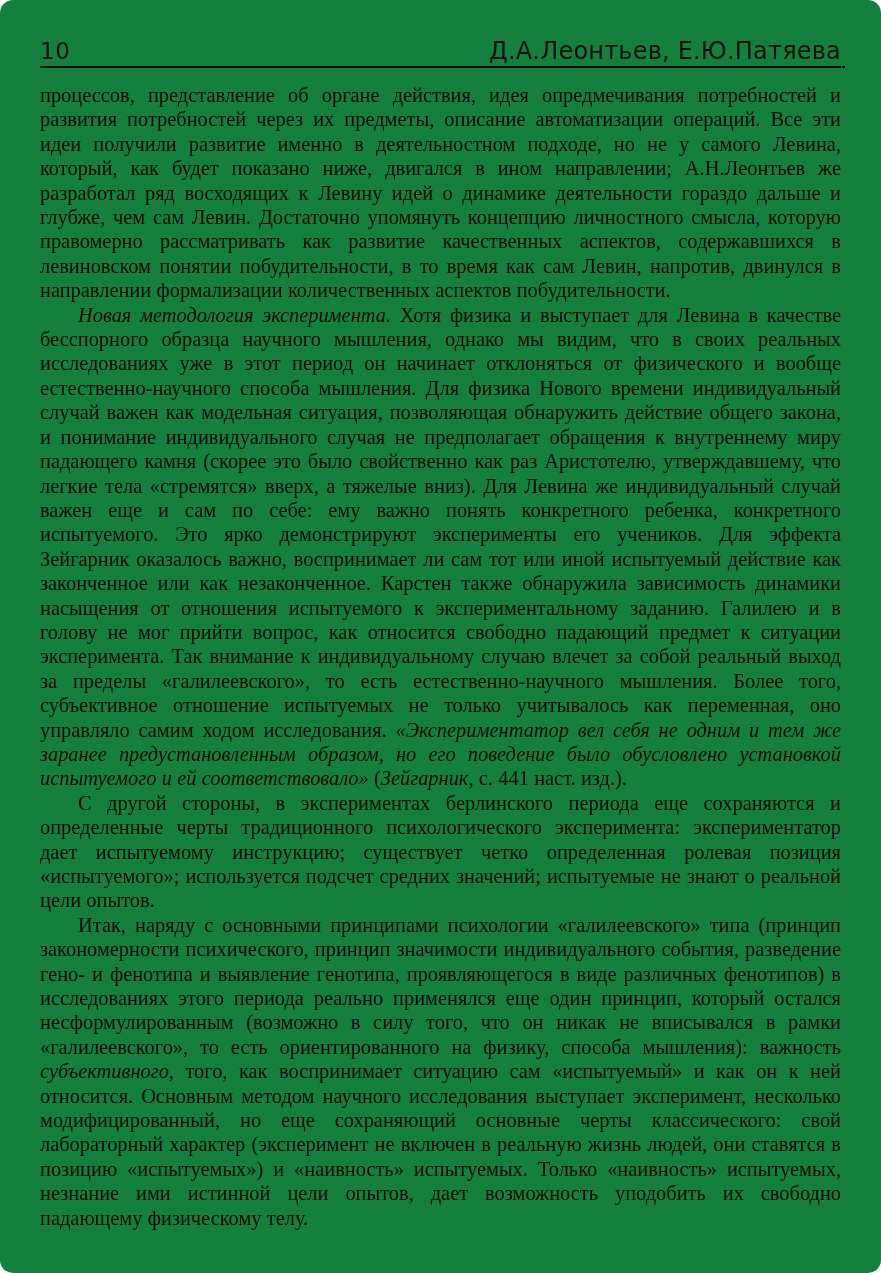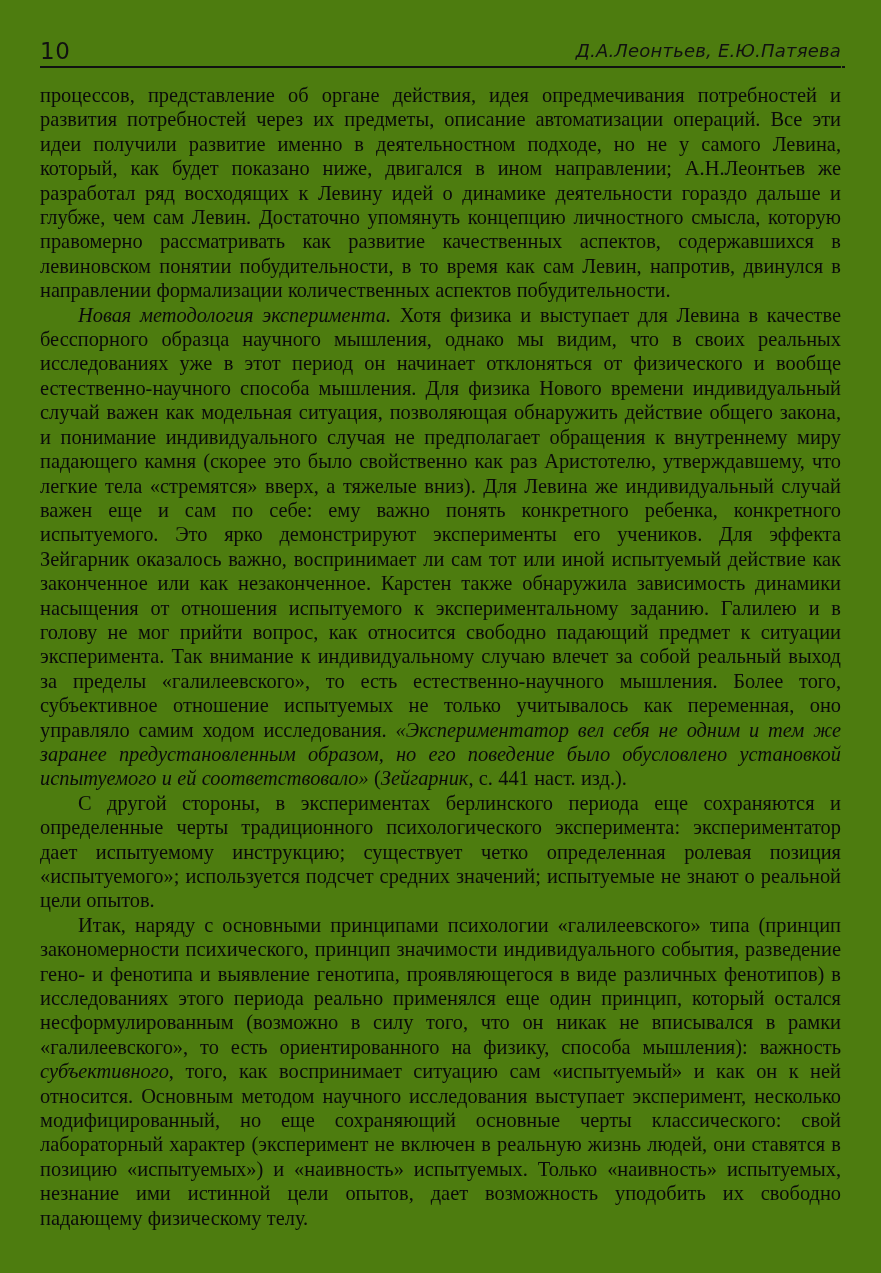--- a/index.html
+++ b/index.html
@@ -5,24 +5,25 @@
 <style>
   html, body {
     margin: 0;
     padding: 0;
     background: #ffffff;
   }
   .page {
     position: relative;
     width: 881px;
     height: 1273px;
-    background: #4d7c0f;
+    background: #15803d;
     overflow: hidden;
     font-family: "Liberation Serif", "DejaVu Serif", serif;
     color: #0a0a0a;
+    border-radius: 13px;
   }
 
   
   .running-head {
     position: absolute;
     left: 40px;
     top: 28px;
     width: 801px;
     height: 36px;
     display: flex;
@@ -32,24 +33,23 @@
     font-size: 23px;
     line-height: 26px;
     letter-spacing: 0.2px;
     color: #111111;
   }
   .folio {
     font-size: 23px;
     letter-spacing: 0.5px;
   }
   .authors {
-    font-size: 18px;
+    font-size: 24px;
     letter-spacing: 0.2px;
     white-space: nowrap;
-    font-style: italic;
   }
   .head-rule {
     position: absolute;
     left: 40px;
     top: 66px;
     width: 801px;
     height: 2px;
     background: #111111;
   }
   .head-rule::after {

